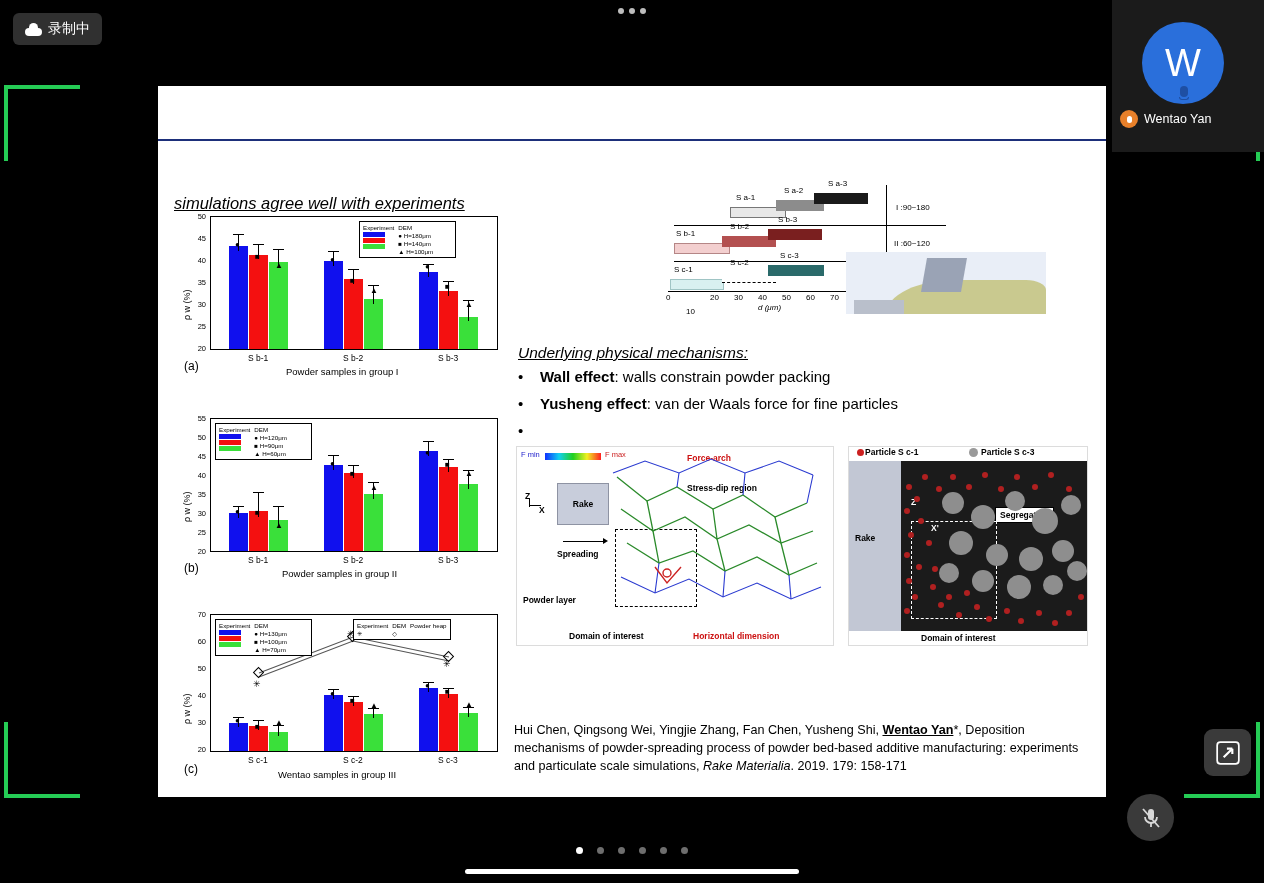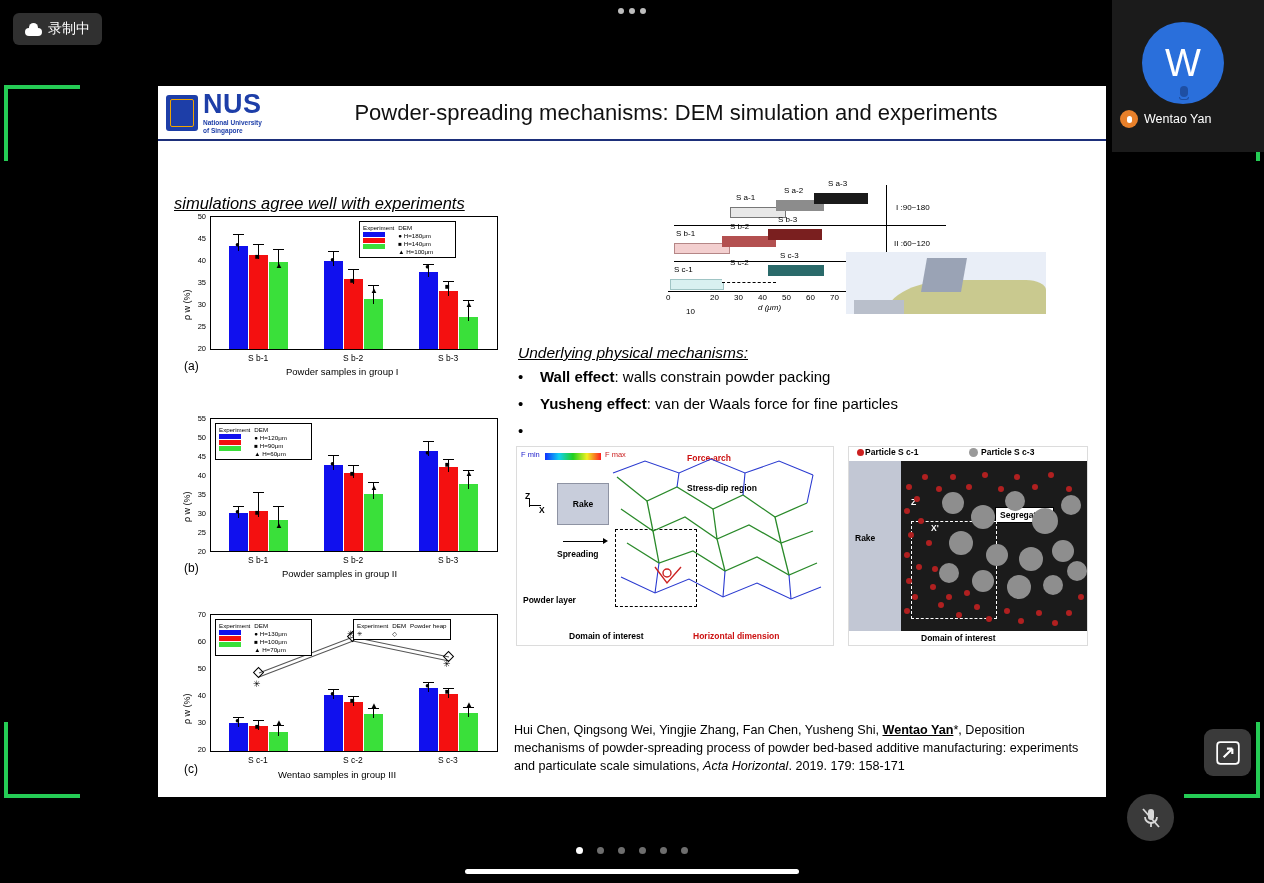--- a/index.html
+++ b/index.html
@@ -278,29 +278,20 @@
       <span class="name-mic">
           <span class="m1"></span>
         </span>
       <span class="participant-name">Wentao Yan</span>
     </div>
   </div>
 
   <div class="slide">
 
     <div class="slide-header">
-      <div class="nus-logo">
-        <div class="nus-seal"></div>
-        <div class="nus-word">
-          <span class="big">NUS</span>
-          <span class="small">National University</span>
-          <span class="small">of Singapore</span>
-        </div>
-      </div>
-      <div class="slide-title">Powder-spreading mechanisms: DEM simulation and experiments</div>
     </div>
 
     <div class="left-heading">simulations agree well with experiments</div>
 
     <div class="chart-panel" style="left:18px; top:130px; width:326px; height:165px;">
       <div class="axis-label-y" style="left:6px; top:104px;">ρ w (%)</div>
       <div class="tick" style="left:12px; top:-4px; width:18px;">50</div>
       <div class="tick" style="left:12px; top:18px; width:18px;">45</div>
       <div class="tick" style="left:12px; top:40px; width:18px;">40</div>
       <div class="tick" style="left:12px; top:62px; width:18px;">35</div>
@@ -723,21 +714,21 @@
           <circle cx="100" cy="126" r="10"></circle>
             <circle cx="134" cy="134" r="11"></circle>
             <circle cx="170" cy="140" r="12"></circle>
           <circle cx="204" cy="138" r="10"></circle>
             <circle cx="228" cy="124" r="10"></circle>
         </g>
       </svg>
     </div>
 
     <div class="reference">
-      <span>Hui Chen, Qingsong Wei, Yingjie Zhang, Fan Chen, Yusheng Shi, </span><u>Wentao Yan</u><span>*, Deposition mechanisms of powder-spreading process of powder bed-based additive manufacturing: experiments and particulate scale simulations, </span><i>Acta Horizontal</i><span>. 2019. 179: 158-171</span>
+      <span>Hui Chen, Qingsong Wei, Yingjie Zhang, Fan Chen, Yusheng Shi, </span><u>Wentao Yan</u><span>*, Deposition mechanisms of powder-spreading process of powder bed-based additive manufacturing: experiments and particulate scale simulations, </span><i>Rake Materialia</i><span>. 2019. 179: 158-171</span>
     </div>
 
   </div>
 
   <div class="share-btn">
     <svg viewBox="0 0 24 24">
       <rect x="2" y="2" width="20" height="20" rx="3" fill="none" stroke="#fff" stroke-width="1.6"></rect>
       <path d="M16 8 L8 16" stroke="#fff" stroke-width="2"></path>
       <path d="M16 8 L11 8 M16 8 L16 13" stroke="#fff" stroke-width="2" fill="none"></path>
     </svg>

